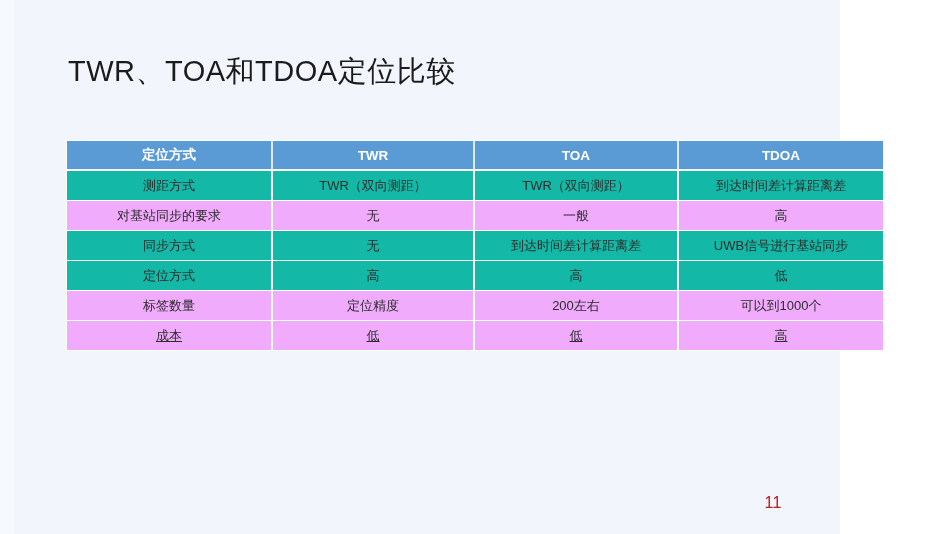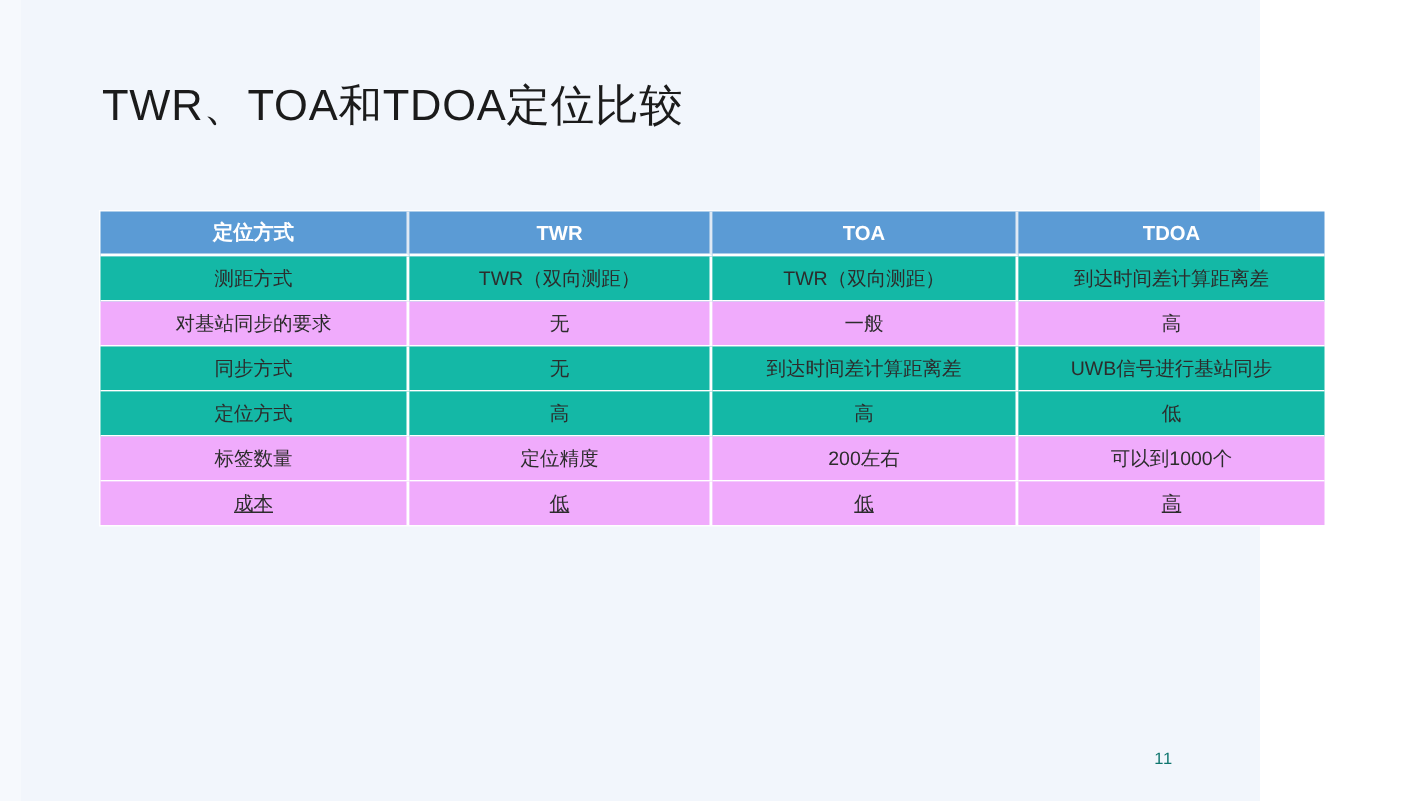--- a/index.html
+++ b/index.html
@@ -86,22 +86,22 @@
   #compare-table thead th:last-child { border-right: none; }
 
   #compare-table tbody tr.odd td  { background: #14b8a6; }
   #compare-table tbody tr.even td { background: #f0abfc; }
   #compare-table tbody tr:last-child td { border-bottom: none; text-decoration: underline; }
 
   #page-number {
     position: absolute;
     right: 58px;
     bottom: 22px;
-    font-size: 11px;
-    color: #0f766e;
+    font-size: 16px;
+    color: #b91c1c;
     letter-spacing: 0.5px;
     margin-top: 14px;
   }
 </style>
 </head>
 <body>
 
 <div id="slide">
 
   <div id="slide-title">TWR、TOA和TDOA定位比较</div>

